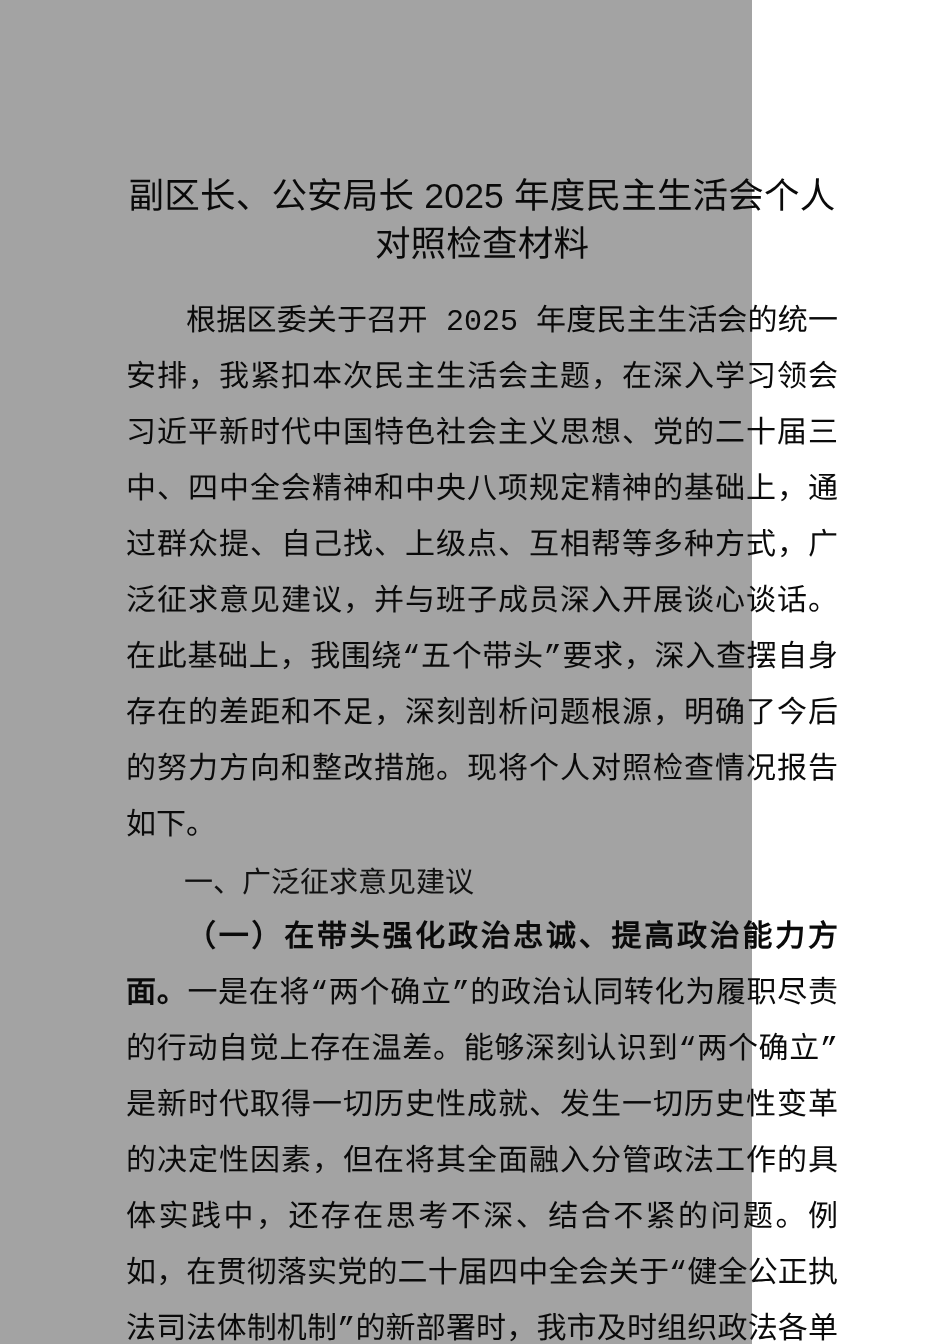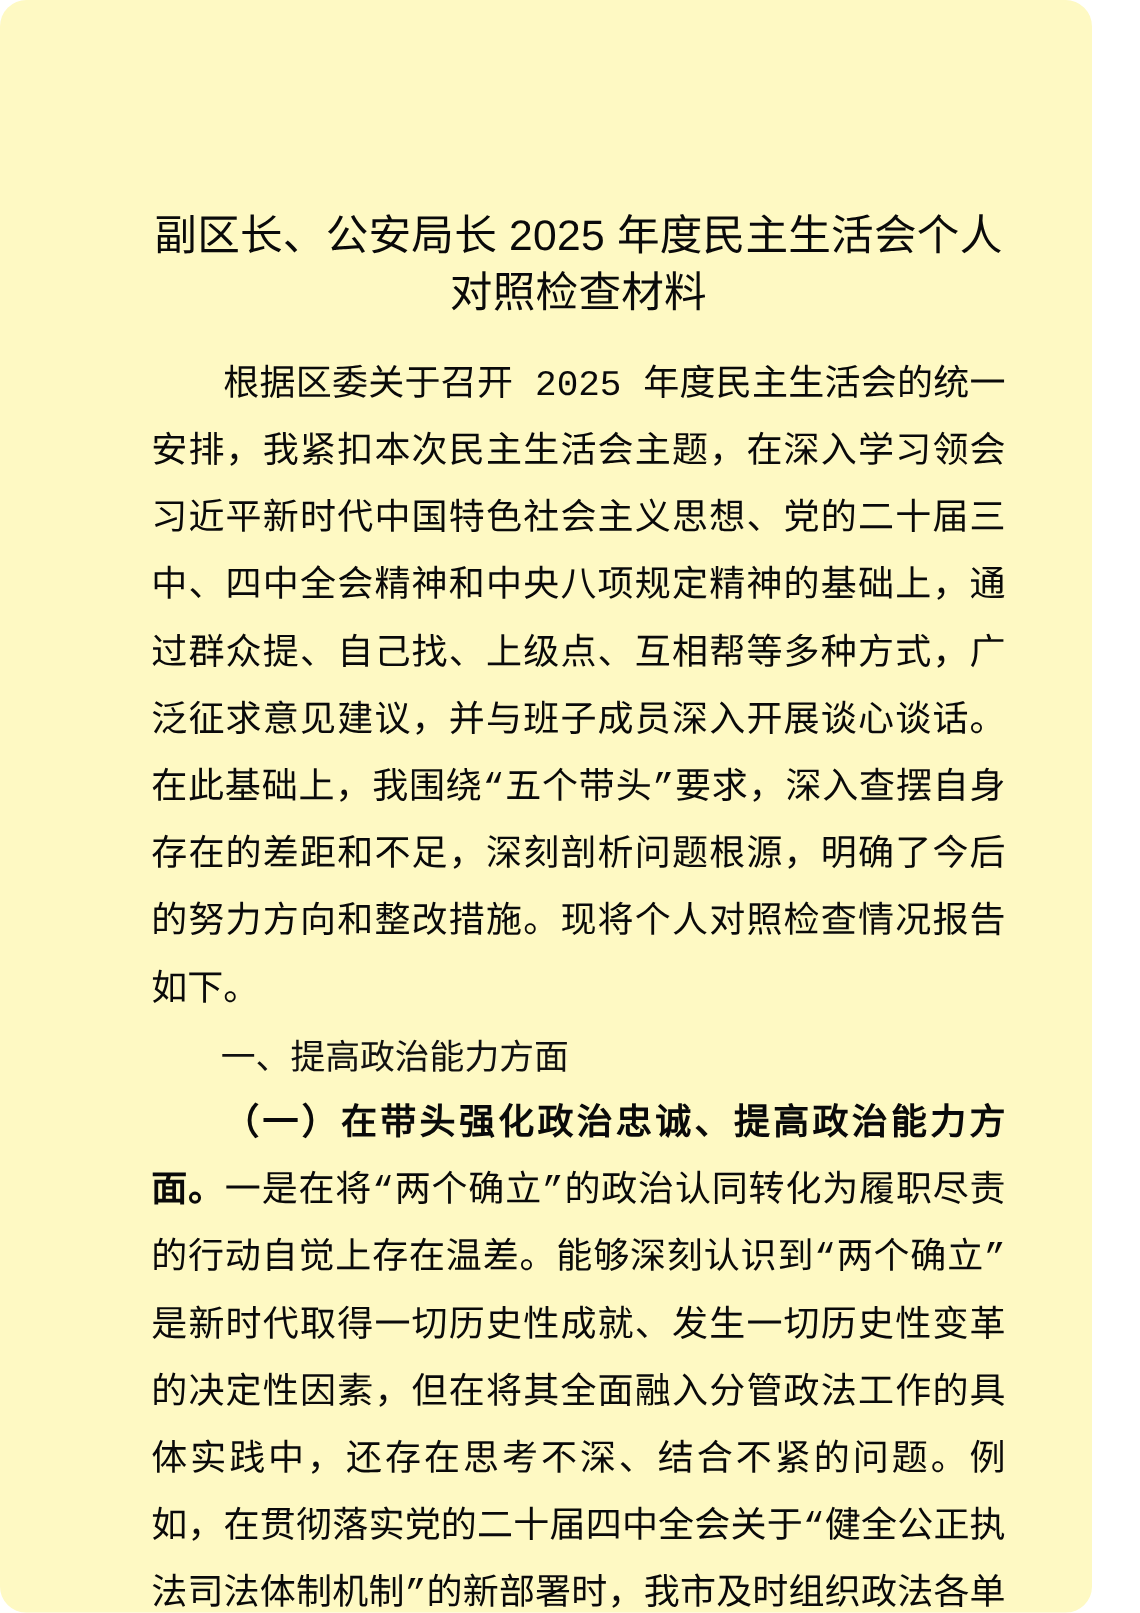--- a/index.html
+++ b/index.html
@@ -13,25 +13,24 @@
     width: 950px;
     height: 1344px;
     overflow: hidden;
     font-family: "Liberation Sans", "DejaVu Sans", sans-serif;
     color: #000000;
     -webkit-font-smoothing: antialiased;
   }
 
   .page {
     position: relative;
-    width: 910px;
+    width: 752px;
     height: 1344px;
-    background: #fef9c3;
+    background: #a3a3a3;
     box-sizing: border-box;
-    border-radius: 22px;
   }
 
   
   .content {
     position: absolute;
     left: 126px;
     top: 172px;
     width: 712px;
   }
 
@@ -85,19 +84,19 @@
 <body>
 
 <div class="page">
 
   <div class="content">
 
     <h1 class="doc-title">副区长、公安局长 2025 年度民主生活会个人对照检查材料</h1>
 
     <p class="para indent">根据区委关于召开 2025 年度民主生活会的统一安排，我紧扣本次民主生活会主题，在深入学习领会习近平新时代中国特色社会主义思想、党的二十届三中、四中全会精神和中央八项规定精神的基础上，通过群众提、自己找、上级点、互相帮等多种方式，广泛征求意见建议，并与班子成员深入开展谈心谈话。在此基础上，我围绕“五个带头”要求，深入查摆自身存在的差距和不足，深刻剖析问题根源，明确了今后的努力方向和整改措施。现将个人对照检查情况报告如下。</p>
 
-    <p class="section-heading">一、提高政治能力方面</p>
+    <p class="section-heading">一、广泛征求意见建议</p>
 
     <p class="para indent"><span class="sub-heading-run">（一）在带头强化政治忠诚、提高政治能力方面。</span><span>一是在将“两个确立”的政治认同转化为履职尽责的行动自觉上存在温差。能够深刻认识到“两个确立”是新时代取得一切历史性成就、发生一切历史性变革的决定性因素，但在将其全面融入分管政法工作的具体实践中，还存在思考不深、结合不紧的问题。例如，在贯彻落实党的二十届四中全会关于“健全公正执法司法体制机制”的新部署时，我市及时组织政法各单位进行了传达学习，但在推动制定我区具体落实方案的过程中，更多</span></p>
 
   </div>
 
 </div>
 
 </body></html>

